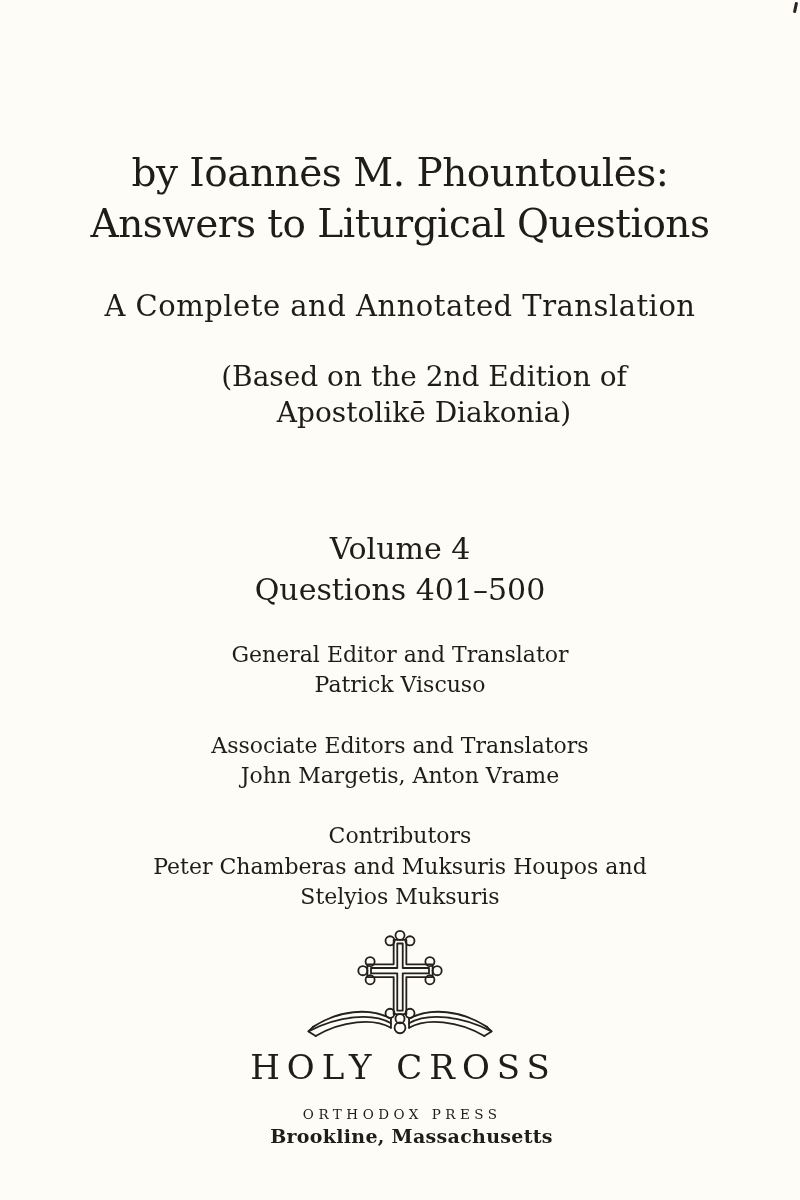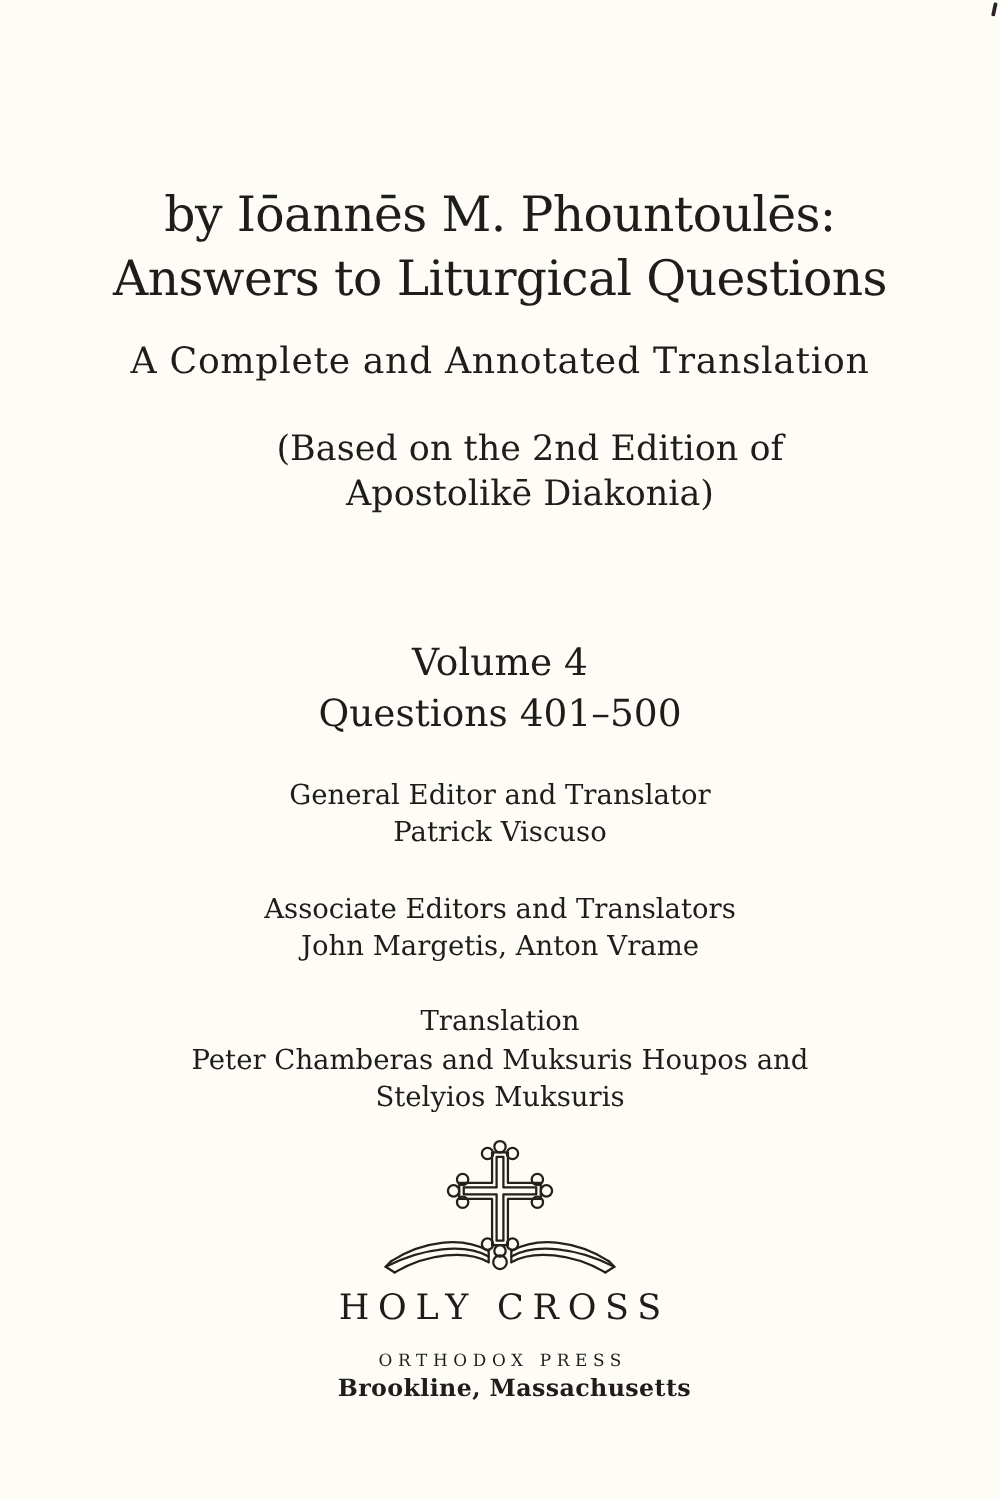--- a/index.html
+++ b/index.html
@@ -27,21 +27,21 @@
   }
   .book-title {
     margin: 0;
     font-size: 39px;
     font-weight: 500;
     line-height: 1.3;
     letter-spacing: -0.5px;
   }
   .book-title span { display: block; }
   .subtitle {
-    margin-top: 22px;
+    margin-top: 40px;
     font-size: 29px;
     letter-spacing: 0.5px;
   }
   .edition {
     margin-top: 36px;
     font-size: 28px;
     line-height: 1.28;
   }
   .edition span { display: block; padding-left: 48px; }
   .volume {
@@ -54,21 +54,21 @@
     font-size: 22px;
     line-height: 1.38;
   }
   .credit .names span { display: block; }
   .logo {
     display: block;
     margin: 16px auto 0 auto;
   }
   .pub-name {
     margin-top: 2px;
-    font-size: 28px;
+    font-size: 34px;
     letter-spacing: 7px;
     text-indent: 7px; 
   }
   .pub-imprint {
     margin-top: 19px;
     font-size: 13.5px;
     letter-spacing: 4.5px;
     text-indent: 4.5px;
     font-weight: 500;
   }
@@ -108,21 +108,21 @@
     <div class="role">General Editor and Translator</div>
     <div class="names">Patrick Viscuso</div>
   </div>
 
   <div class="credit">
     <div class="role">Associate Editors and Translators</div>
     <div class="names">John Margetis, Anton Vrame</div>
   </div>
 
   <div class="credit">
-    <div class="role">Translation</div>
+    <div class="role">Contributors</div>
     <div class="names">
       <span>Peter Chamberas and Muksuris Houpos and</span>
       <span>Stelyios Muksuris</span>
     </div>
   </div>
 
   <svg class="logo" width="200" height="116" viewBox="0 0 220 128" fill="none" stroke="#24211d" stroke-width="2" stroke-linecap="round" stroke-linejoin="round">
 
     <path d="M103,12 h14 v27 h29 v14 h-29 v41 h-14 v-41 H74 v-14 h29 z"></path>
 

